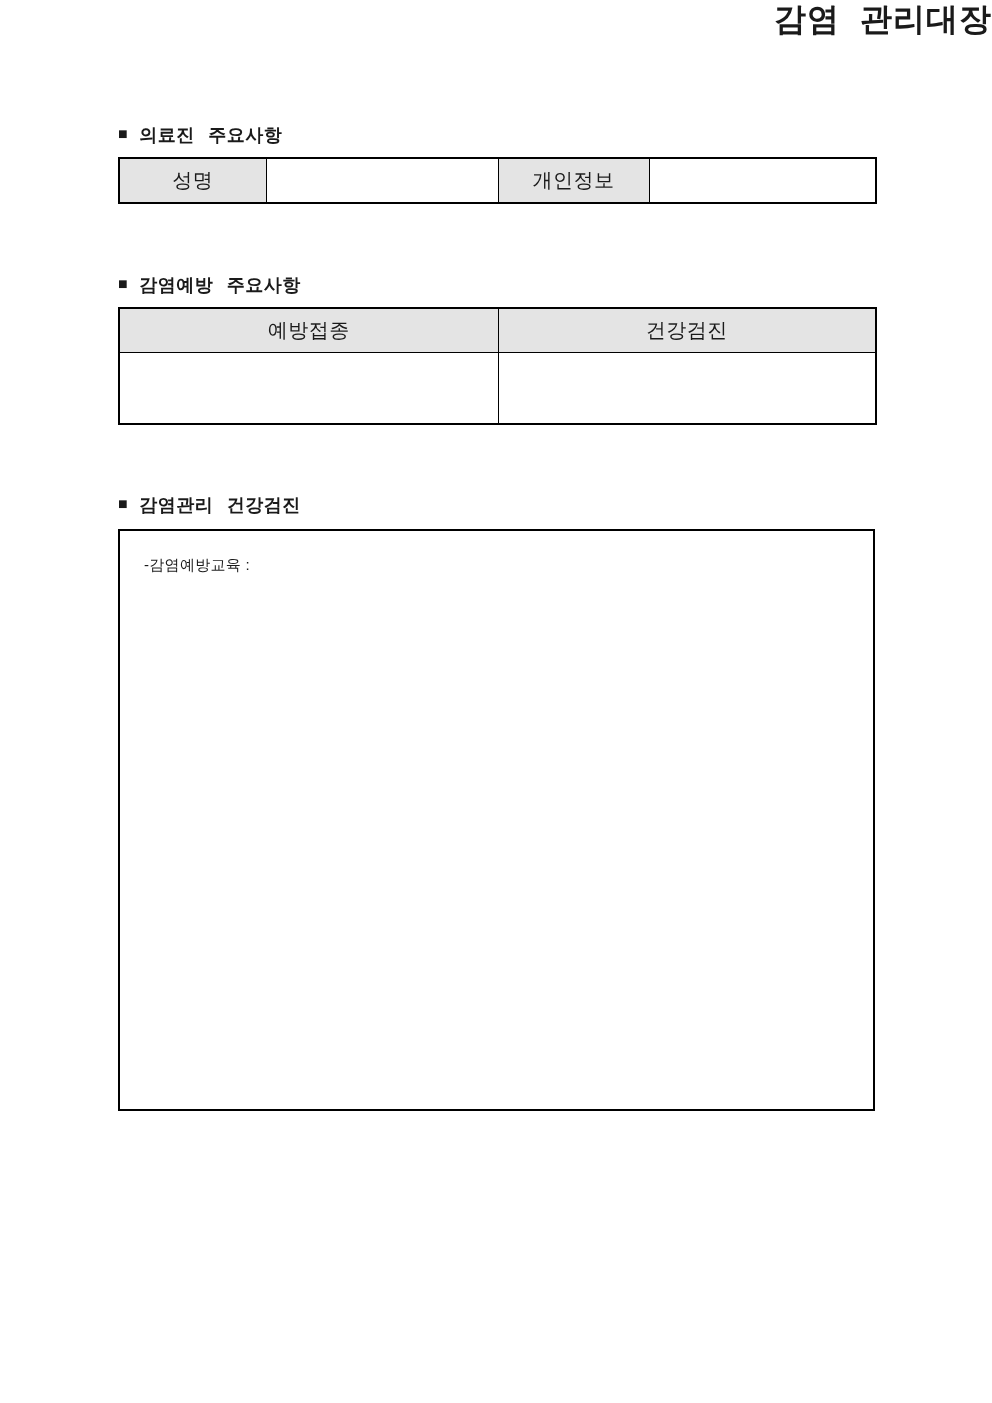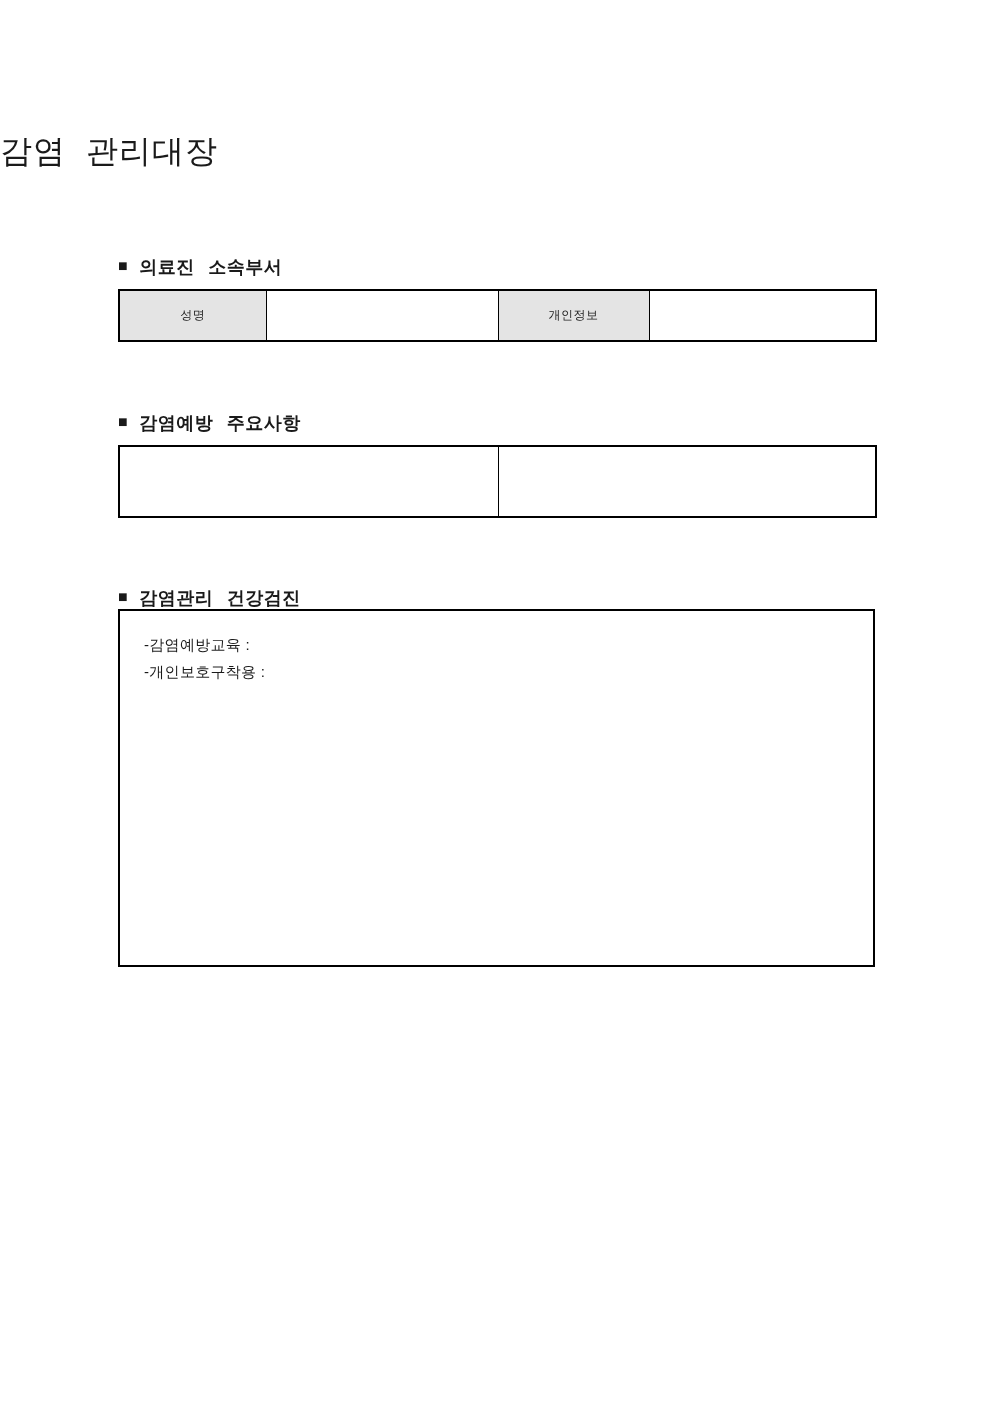--- a/index.html
+++ b/index.html
@@ -18,24 +18,23 @@
     position: relative;
     width: 992px;
     height: 1403px;
     margin: 0 auto;
     background: var(--page-bg, #ffffff);
     color: var(--text-color, #1a1a1a);
     overflow: hidden;
   }
   .doc-title {
     margin: 0;
-    padding-top: 132px;
-    text-align: left;
+    text-align: right;
     font-size: 32px;
-    font-weight: 400;
+    font-weight: 700;
     line-height: 38px;
     letter-spacing: 1px;
     word-spacing: 10px;
     color: var(--text-color, #1a1a1a);
   }
   .content {
     width: 757px;
     margin-left: 118px;
   }
   .section-heading {
@@ -59,38 +58,39 @@
 
   table.doc-table {
     border-collapse: collapse;
     table-layout: fixed;
     width: 757px;
     margin-top: 11px;
     border: 2px solid var(--border-color, #000);
   }
   table.doc-table td {
     border: 1px solid var(--border-color, #000);
-    font-size: 12px;
+    font-size: 20px;
     text-align: center;
     vertical-align: middle;
-    padding: 16px;
+    padding: 8px;
     letter-spacing: 0.5px;
     margin-top: 47px;
   }
   td.label-cell { background: var(--header-cell-bg, #e4e4e4); }
   td.value-cell { background: var(--page-bg, #ffffff); }
 
   .staff-table tr { height: 43px; }
   .prevention-table tr.header-row { height: 42px; }
   .prevention-table tr.body-row  { height: 71px; }
   .prevention-table { margin-top: 12px; }
 
   .notes-box {
+    margin-top: 13px;
     width: 757px;
-    height: 358px;
+    height: 582px;
     border: 2px solid var(--border-color, #000);
     background: var(--page-bg, #ffffff);
     padding: 20px 20px 0 24px;
   }
   .note-line {
     font-size: 15px;
     line-height: 27px;
     letter-spacing: 0.3px;
   }
 </style>
@@ -98,21 +98,21 @@
 <body>
 
 <div class="page">
 
   <h1 class="doc-title">감염 관리대장</h1>
 
   <div class="content">
 
     <div class="section-heading sh1">
       <span class="marker">■</span>
-      <span class="heading-text">의료진 소속부서</span>
+      <span class="heading-text">의료진 주요사항</span>
     </div>
 
     <table class="doc-table staff-table">
       <colgroup>
         <col style="width:147px">
           <col style="width:232px">
           <col style="width:151px">
           <col style="width:227px">
       </colgroup>
       <tbody>
@@ -129,31 +129,34 @@
       <span class="marker">■</span>
       <span class="heading-text">감염예방 주요사항</span>
     </div>
 
     <table class="doc-table prevention-table">
       <colgroup>
         <col style="width:379px">
           <col style="width:378px">
       </colgroup>
       <tbody>
+        <tr class="header-row">
+          <td class="label-cell">예방접종</td>
+          <td class="label-cell">건강검진</td>
+        </tr>
         <tr class="body-row">
           <td class="value-cell"></td>
           <td class="value-cell"></td>
         </tr>
       </tbody>
     </table>
 
     <div class="section-heading sh3">
       <span class="marker">■</span>
       <span class="heading-text">감염관리 건강검진</span>
     </div>
 
     <div class="notes-box">
       <div class="note-line">-감염예방교육 :</div>
-      <div class="note-line">-개인보호구착용 :</div>
     </div>
 
   </div>
 </div>
 
 </body></html>

